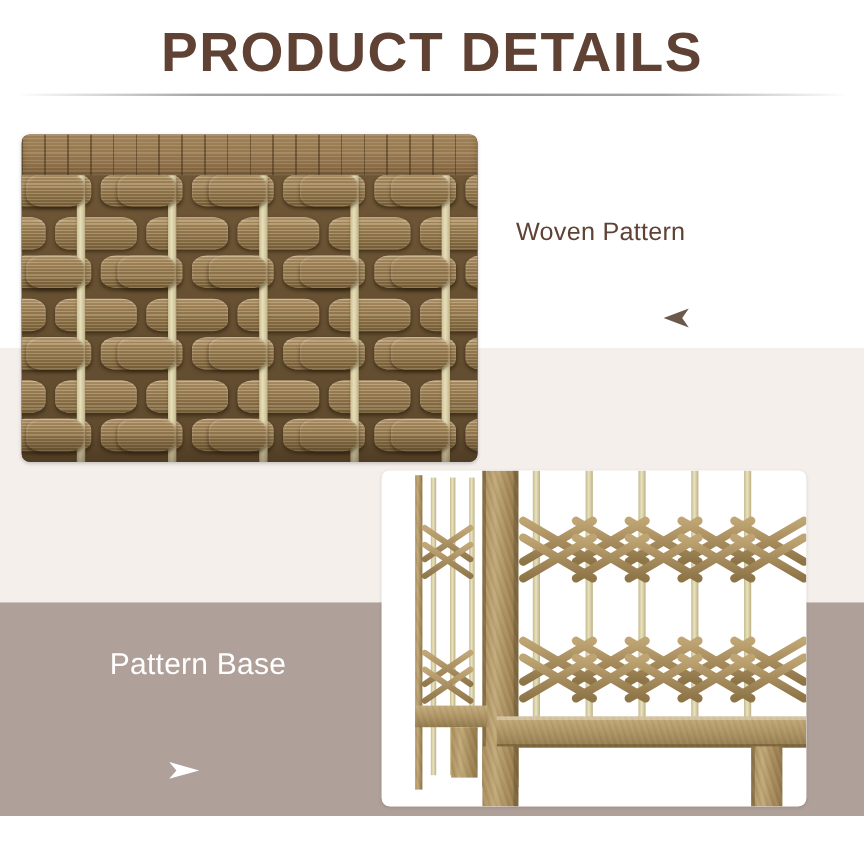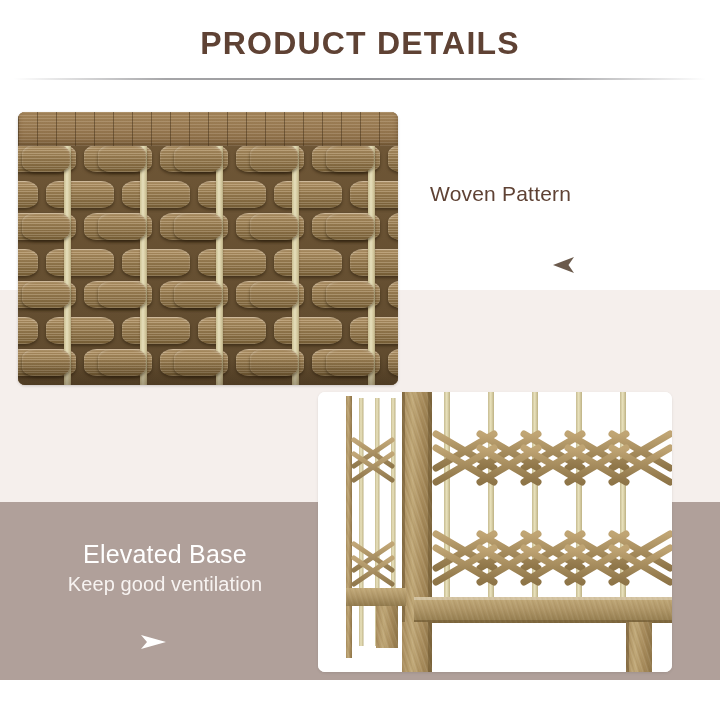--- a/index.html
+++ b/index.html
@@ -16,21 +16,21 @@
   .band{position:absolute;left:0;width:720px;}
   #band-top{top:0;height:290px;background:#ffffff;}
   #band-cream{top:290px;height:212px;background:#f5efec;}
   #band-taupe{top:502px;height:178px;background:#b0a09a;}
   #band-bottom{top:680px;height:40px;background:#ffffff;}
 
   
   #page-title{
     position:absolute;left:0;top:22px;width:720px;
     text-align:center;
-    font-size:32px;font-weight:bold;
+    font-size:46px;font-weight:bold;
     letter-spacing:1.2px;
     color:#5f4234;
     line-height:42px;
   }
   #header-divider{
     position:absolute;left:14px;top:78px;width:692px;height:2px;
     background:linear-gradient(to right,rgba(170,170,172,0) 0%,rgba(150,150,153,.85) 22%,rgba(140,140,144,.95) 50%,rgba(150,150,153,.85) 78%,rgba(170,170,172,0) 100%);
   }
 
   
@@ -231,22 +231,21 @@
         </div>
       </div>
     <div id="woven-shadebot"></div>
   </div>
 
   <div id="woven-label">Woven Pattern</div>
   <svg id="woven-arrow" viewBox="0 0 26 18">
     <path d="M1 9 L22 1 L16.5 9 L22 17 Z" fill="#6b5a4c"></path>
   </svg>
 
-  <div id="elevated-title">Elevated Base</div>
-  <div id="elevated-sub">Keep good ventilation</div>
+  <div id="elevated-title">Pattern Base</div>
   <svg id="elevated-arrow" viewBox="0 0 28 20">
     <path d="M2 3 L27 10 L2 17 L8 10 Z" fill="#ffffff"></path>
   </svg>
 
   <div id="furniture-card">
     <svg id="furniture-svg" width="354" height="280" viewBox="0 0 354 280">
       <defs>
         <linearGradient id="gpost" x1="0" y1="0" x2="1" y2="0">
           <stop offset="0%" stop-color="#a98d5d"></stop>
           <stop offset="35%" stop-color="#c0a877"></stop>

